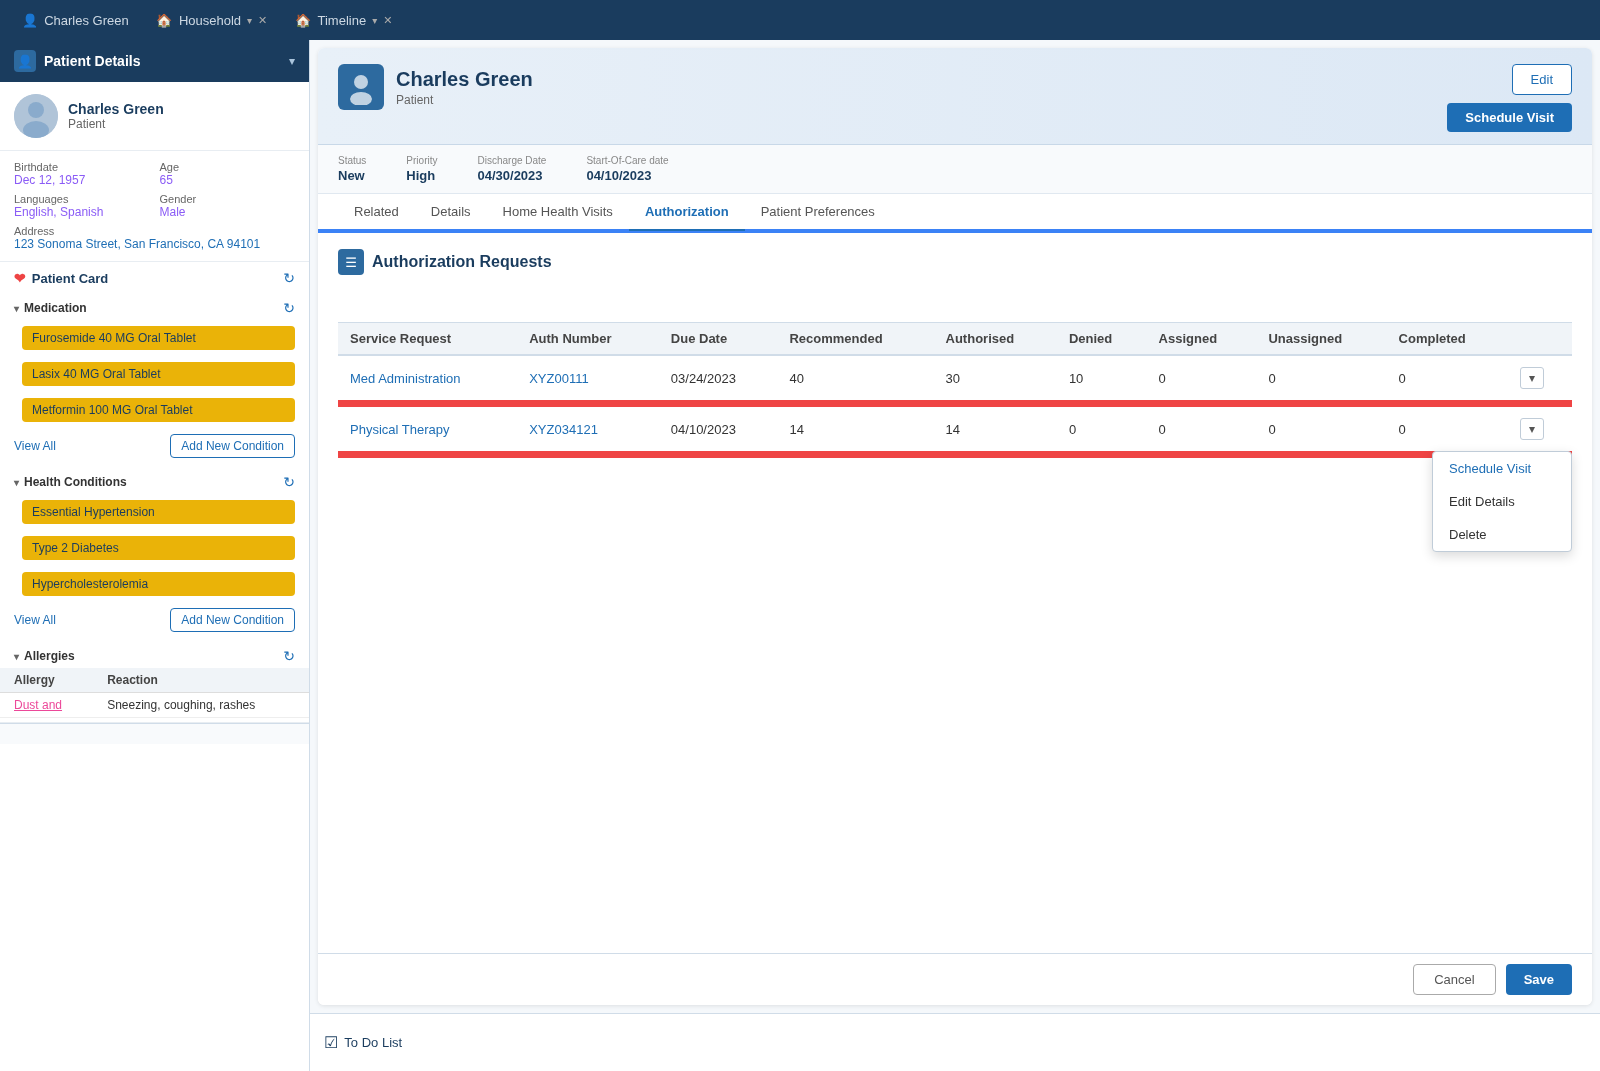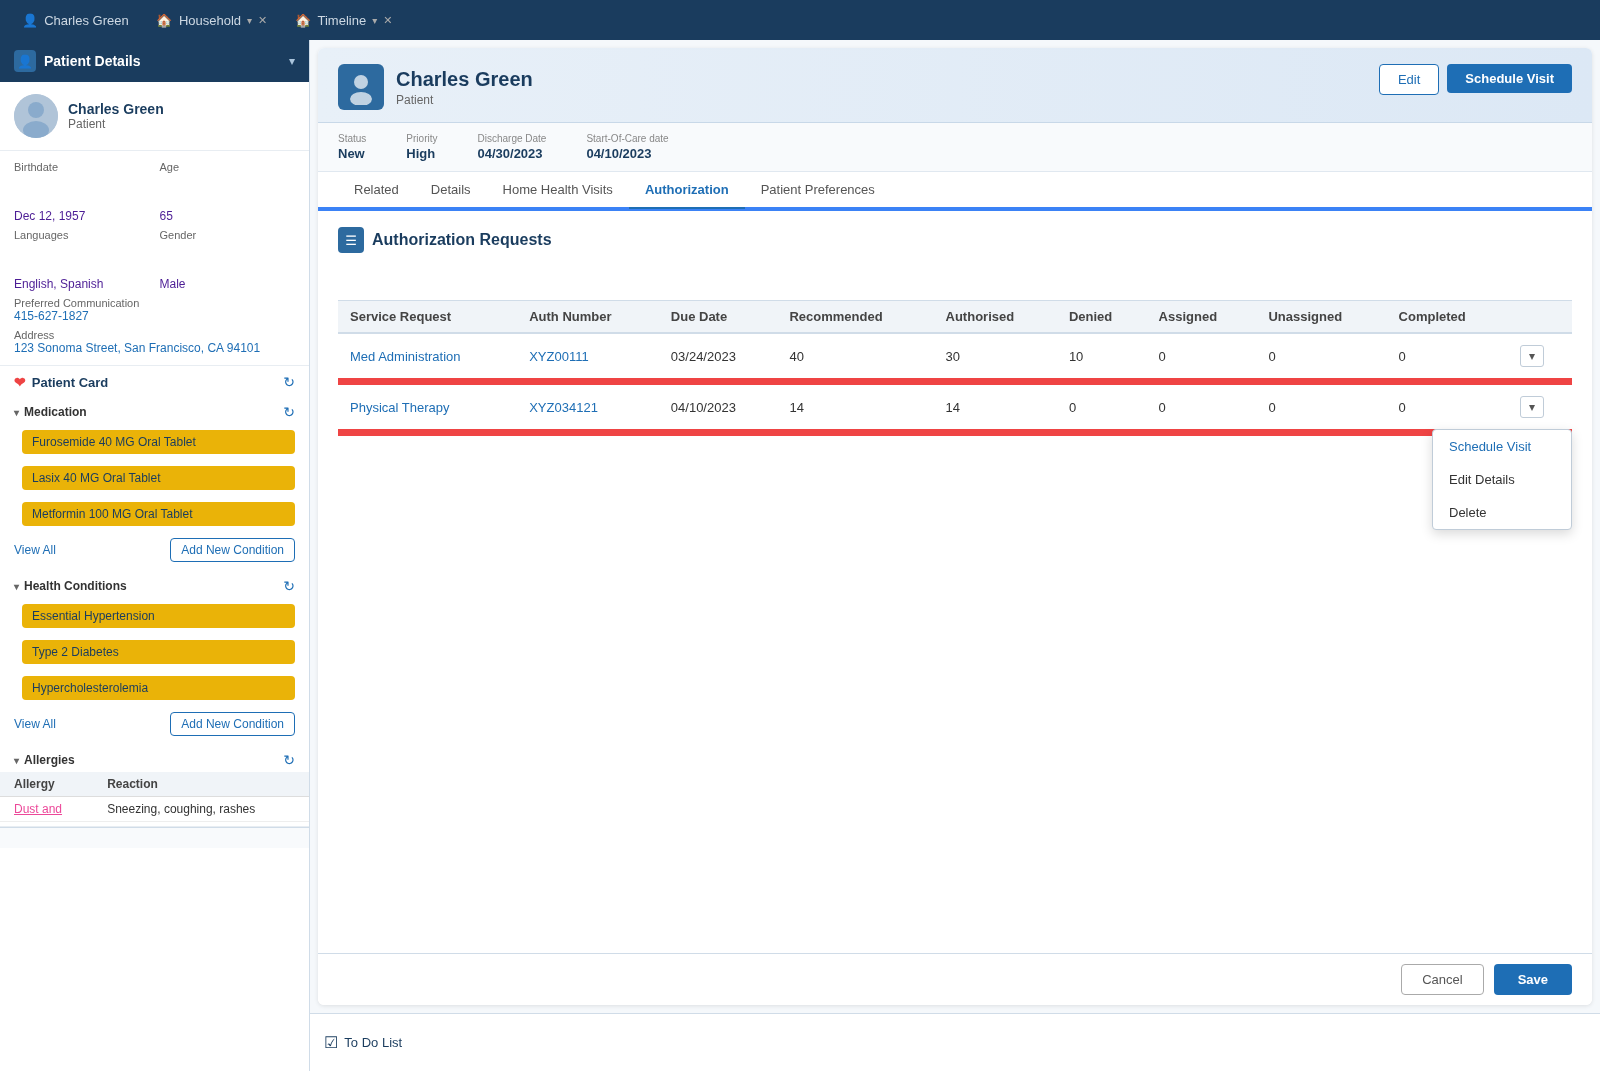--- a/index.html
+++ b/index.html
@@ -96,21 +96,21 @@
 
     .patient-details-grid {
       display: grid;
       grid-template-columns: 1fr 1fr;
       gap: 6px 10px;
       padding: 10px 14px;
       border-bottom: 1px solid #e8edf2;
       font-size: 12px;
     }
     .detail-label { color: #666; font-size: 11px; }
-    .detail-value { color: #4c1d95; font-size: 12px; margin-top: 36px; }
+    .detail-value { color: #8b5cf6; font-size: 12px; }
     .detail-link { color: #1e6eb5; font-size: 12px; text-decoration: none; }
     .detail-full { grid-column: 1 / -1; }
 
     
     .patient-card-section {
       border-bottom: 1px solid #e8edf2;
     }
     .section-header {
       display: flex;
       align-items: center;
@@ -264,21 +264,22 @@
       justify-content: center;
       color: white;
       font-size: 18px;
     }
     .content-patient-name { font-size: 20px; font-weight: 700; color: #1a3c5e; }
     .content-patient-role { font-size: 12px; color: #666; margin-top: 2px; }
 
     .content-header-buttons {
       display: flex;
       gap: 8px;
-      align-items: flex-start;
+      align-items: flex-end;
+      flex-direction: column;
     }
     .btn-edit {
       background: #fff;
       border: 1px solid #1e6eb5;
       color: #1e6eb5;
       border-radius: 4px;
       padding: 7px 18px;
       font-size: 13px;
       cursor: pointer;
     }
@@ -423,21 +424,21 @@
       border-radius: 4px;
       padding: 7px 20px;
       font-size: 13px;
       cursor: pointer;
     }
     .btn-save {
       background: #1e6eb5;
       border: none;
       color: #fff;
       border-radius: 4px;
-      padding: 7px 24px;
+      padding: 7px 18px;
       font-size: 13px;
       cursor: pointer;
       font-weight: 600;
     }
 
     .sidebar-bottom {
       border-top: 1px solid #d0dce8;
       padding: 10px 14px;
       background: #f8fafc;
     }
@@ -499,24 +500,20 @@
         <div class="detail-label">Age</div>
         <div class="detail-value">65</div>
       </div>
       <div>
         <div class="detail-label">Languages</div>
         <div class="detail-value">English, Spanish</div>
       </div>
       <div>
         <div class="detail-label">Gender</div>
         <div class="detail-value">Male</div>
-      </div>
-      <div class="detail-full">
-        <div class="detail-label">Preferred Communication</div>
-        <a class="detail-link" href="#">415-627-1827</a>
       </div>
       <div class="detail-full">
         <div class="detail-label">Address</div>
         <a class="detail-link" href="#">123 Sonoma Street, San Francisco, CA 94101</a>
       </div>
     </div>
 
     <div class="patient-card-section">
       <div class="section-header">
         <div class="section-header-left">

